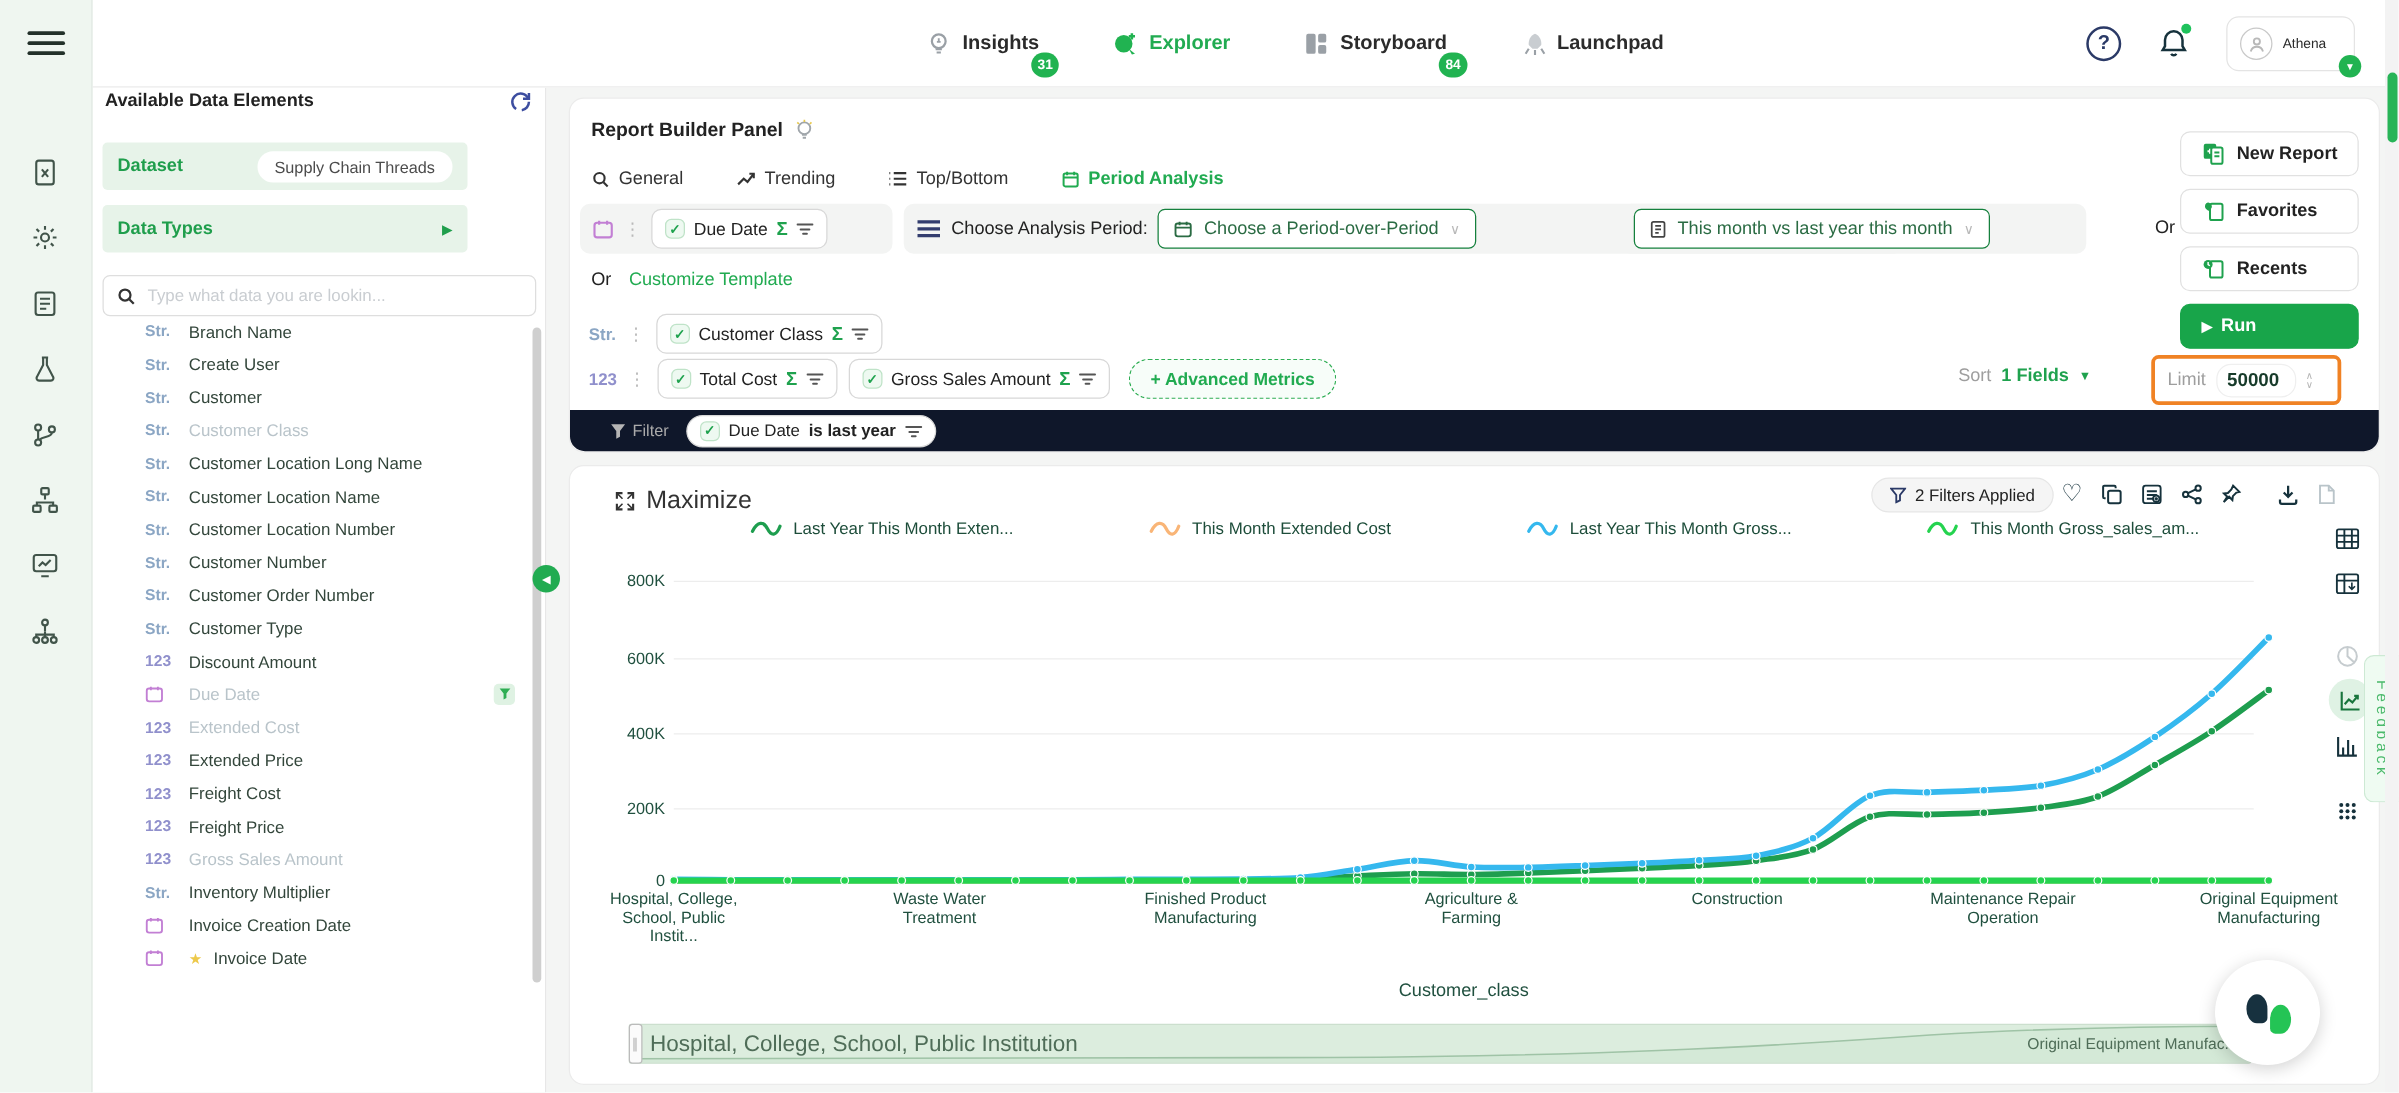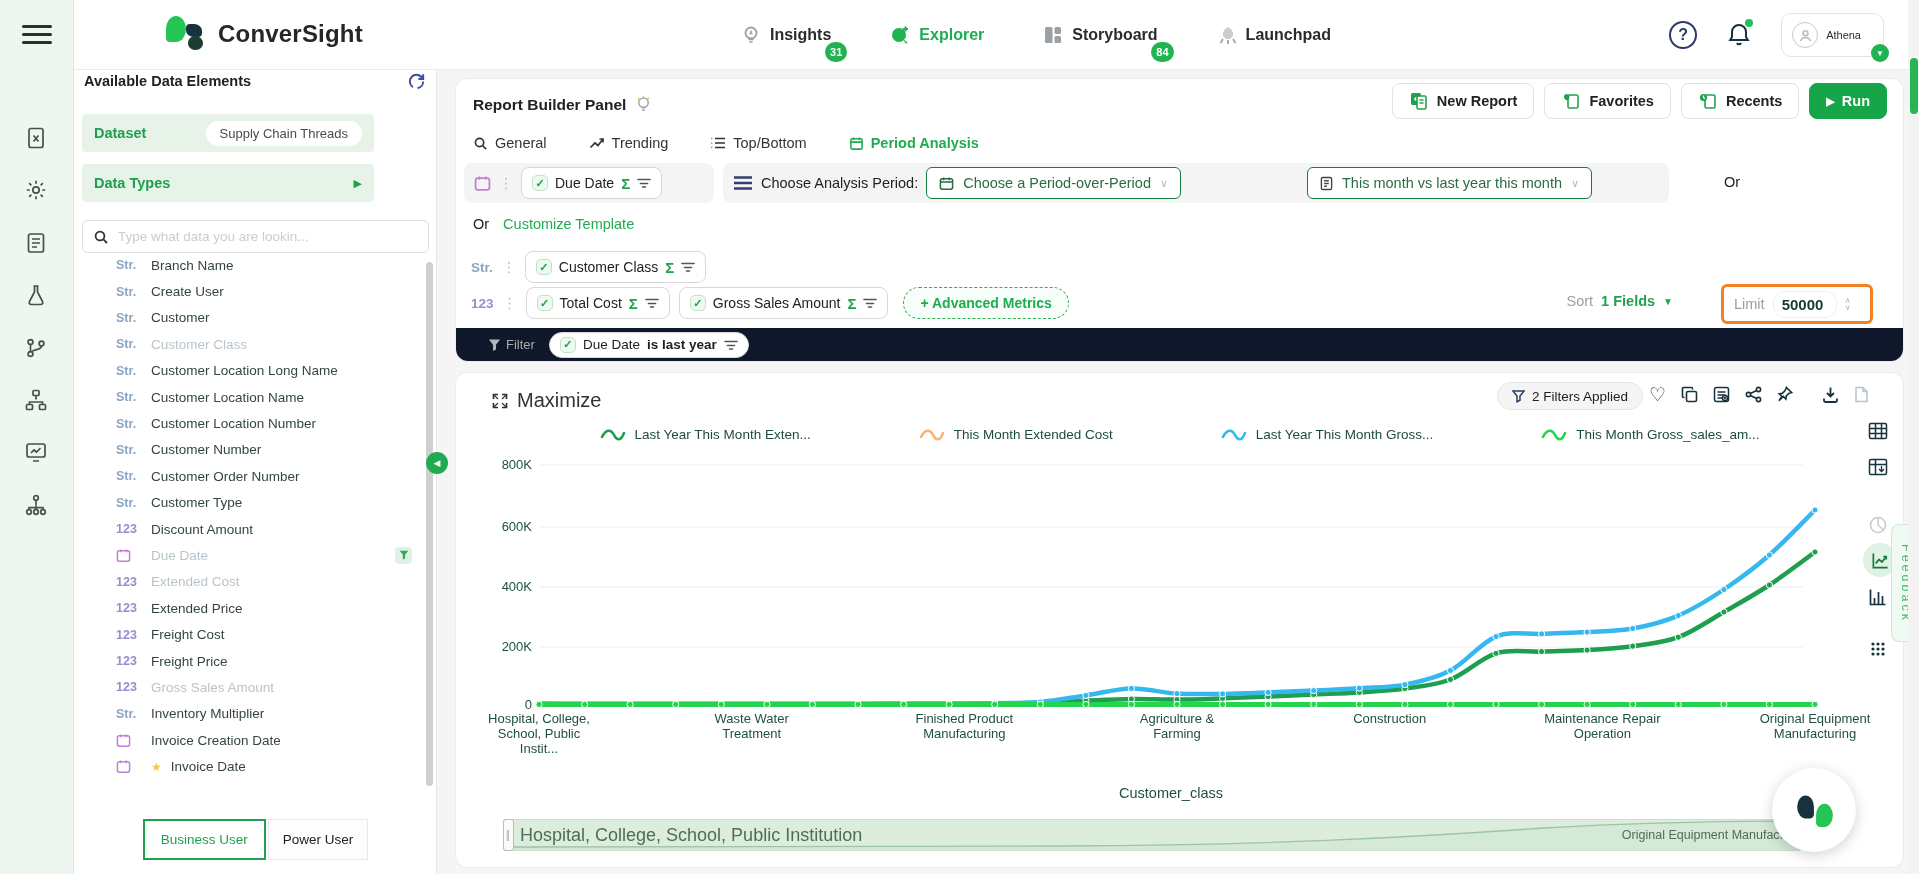--- a/index.html
+++ b/index.html
@@ -63,21 +63,21 @@
   #sb-scroll .thumb { width:7px; height:524px; background:#cfcfcf; border-radius:4px; cursor:pointer; }
   #sb-footer { position:absolute; left:0; bottom:14px; width:363px; display:flex; justify-content:center; gap:2px; }
   #btn-business { border:2px solid #21a050; background:#fff; color:#21a050; font-size:13.5px; padding:11px 16px; cursor:pointer; font-family:inherit; }
   #btn-power { border:1px solid #e8e8e8; background:#fdfdfd; color:#222; font-size:13.5px; padding:11px 14px; cursor:pointer; font-family:inherit; }
   #collapse-btn { left:426px; top:452px; width:22px; height:22px; border-radius:50%; background:#21ab51; color:#fff; font-size:9px; display:flex; align-items:center; justify-content:center; z-index:40; cursor:pointer; }
 
   
   #card1 { left:455px; top:78px; width:1449px; height:284px; background:#fff; border:1px solid #ebebeb; border-radius:12px; z-index:10; }
   #rb-title-row { position:absolute; left:17px; top:16px; display:flex; align-items:center; gap:9px; }
   #rb-title { font-size:15.5px; font-weight:700; color:#222; }
-  #toolbar { position:absolute; top:4px; right:16px; display:flex; gap:10px; }
+  #toolbar { position:absolute; top:26px; right:16px; display:flex; gap:10px;flex-direction:column; }
   .tb-btn { display:flex; align-items:center; gap:8px; background:#fff; border:1px solid #e1e1e1; border-radius:8px; height:36px; padding:0 16px; font-size:14.5px; font-weight:700; color:#222; cursor:pointer; font-family:inherit; }
   #run-btn { background:#18a54a; border-color:#18a54a; color:#fff; display:flex; align-items:center; gap:7px; }
   #tabs { position:absolute; left:17px; top:56px; display:flex; gap:42px; }
   .tab { display:flex; align-items:center; gap:7px; font-size:14.5px; color:#333; cursor:pointer; }
   .tab.active { color:#21ab51; font-weight:700; }
   .graybox { position:absolute; height:40px; background:#f3f4f3; border-radius:8px; display:flex; align-items:center; padding:0 10px; gap:8px; }
   .chip { display:flex; align-items:center; gap:7px; height:32px; background:#fff; border:1px solid #d8d8d8; border-radius:8px; padding:0 10px; cursor:pointer; }
   .chip-label { font-size:14px; color:#222; white-space:nowrap; }
   .checkbox { width:16px; height:16px; border:1.5px solid #bfe3c8; background:#eef9f1; border-radius:5px; color:#1fa24e; font-size:11px; font-weight:700; display:flex; align-items:center; justify-content:center; cursor:pointer; }
   .sigma { color:#1fa24e; font-weight:700; font-size:15px; cursor:pointer; }
@@ -107,21 +107,21 @@
   .chip.small { height:26px; border-radius:13px; }
   .chip.small .chip-label { font-size:13.5px; }
   .cond-bold { font-weight:700; color:#222; font-size:13.5px; white-space:nowrap; }
 
   
   #card2 { left:455px; top:372px; width:1449px; height:496px; background:#fff; border:1px solid #ebebeb; border-radius:12px; z-index:5; }
   #maximize { position:absolute; left:36px; top:16px; display:flex; align-items:center; gap:9px; color:#333; font-size:20px; cursor:pointer; }
   #filters-pill { position:absolute; right:260px; top:9px; height:28px; background:#f5f5f5; border:1px solid #e6e6e6; border-radius:14px; display:flex; align-items:center; gap:7px; padding:0 14px; font-size:13.5px; color:#222; cursor:pointer; }
   #chart-actions { position:absolute; right:34px; top:10px; display:flex; align-items:center; gap:15px; color:#16323c; }
   .act-ic { cursor:pointer; display:flex; align-items:center; }
-  #legend { position:absolute; left:0; top:54px; width:100%; display:flex; justify-content:center; gap:108px; }
+  #legend { position:absolute; left:0; top:42px; width:100%; display:flex; justify-content:center; gap:108px; }
   .legend-item { display:flex; align-items:center; gap:9px; font-size:13.5px; color:#1d4d3a; cursor:pointer; white-space:nowrap; }
   .ytick { position:absolute; left:10px; width:66px; text-align:right; font-size:13px; color:#20503f; }
   #chart-svg { position:absolute; left:0; top:68px; }
   .xlab { position:absolute; width:220px; text-align:center; font-size:13px; color:#20503f; line-height:15px; top:338px; }
   #xaxis-title { position:absolute; left:0; top:412px; width:1430px; text-align:center; font-size:14.5px; color:#20503f; }
   #brush { position:absolute; left:47px; top:446px; width:1298px; height:32px; background:#dcedde; border:1px solid #ccdfce; border-radius:2px; cursor:ew-resize; }
   #brush-handle { position:absolute; left:-1px; top:-1px; width:11px; height:32px; background:#fbfbfb; border:1px solid #bbb; border-radius:3px; color:#999; font-size:9px; display:flex; align-items:center; justify-content:center; letter-spacing:1px; cursor:ew-resize; }
   #brush-left { position:absolute; left:16px; top:0; height:100%; display:flex; align-items:center; font-size:18px; color:#4f6d58; }
   #brush-right { position:absolute; right:10px; top:0; height:100%; display:flex; align-items:center; font-size:12.5px; color:#4f6d58; }
   #brush svg { position:absolute; left:0; top:0; }
@@ -200,28 +200,20 @@
           <circle cx="12" cy="5" r="2.3"></circle>
           <circle cx="5" cy="19" r="2.3"></circle>
           <circle cx="12" cy="19" r="2.3"></circle>
           <circle cx="19" cy="19" r="2.3"></circle>
           <path d="M12 7.3v5M5 16.7v-2h14v2M12 12.5v4"></path>
         </svg>
     </div>
   </div>
 
   <div class="abs" id="topbar">
-    <div id="logo">
-      <div class="logo-mark">
-          <div class="leaf-a"></div>
-          <div class="leaf-b"></div>
-          <div class="leaf-c"></div>
-        </div>
-      <span class="logo-text">ConverSight</span>
-    </div>
     <div id="nav-items">
         <div class="nav-item">
           <span>
             <svg width="22" height="22" viewBox="0 0 22 22" fill="none" stroke="#9aa0a6" stroke-width="1.8">
               <circle cx="11" cy="9" r="5.5"></circle>
               <path d="M8.5 15.5h5M9.3 18h3.4M11 6.5v3M9.5 9.5h3" stroke-width="1.5"></path>
             </svg>
           </span>
           <span>Insights</span>
           <span class="nav-badge">31</span>
@@ -405,24 +397,20 @@
               <path d="M5 1.5v3M11 1.5v3"></path>
             </svg>
           </span>
           <span class="f-star">★</span>
           <span class="f-label">Invoice Date</span>
         </div>
       </div>
     <div id="sb-scroll">
         <div class="thumb"></div>
       </div>
-    <div id="sb-footer">
-      <button id="btn-business">Business User</button>
-      <button id="btn-power">Power User</button>
-    </div>
   </div>
   <div class="abs" id="collapse-btn">◀</div>
 
   <div class="abs" id="card1">
     <div id="rb-title-row">
       <span id="rb-title">Report Builder Panel</span>
       <span>
         <svg width="17" height="19" viewBox="0 0 18 20" fill="none">
             <circle cx="9" cy="8" r="5" stroke="#a0a6ab" stroke-width="1.6"></circle>
             <path d="M7 13.5h4M7.6 16h2.8" stroke="#a0a6ab" stroke-width="1.6"></path>

